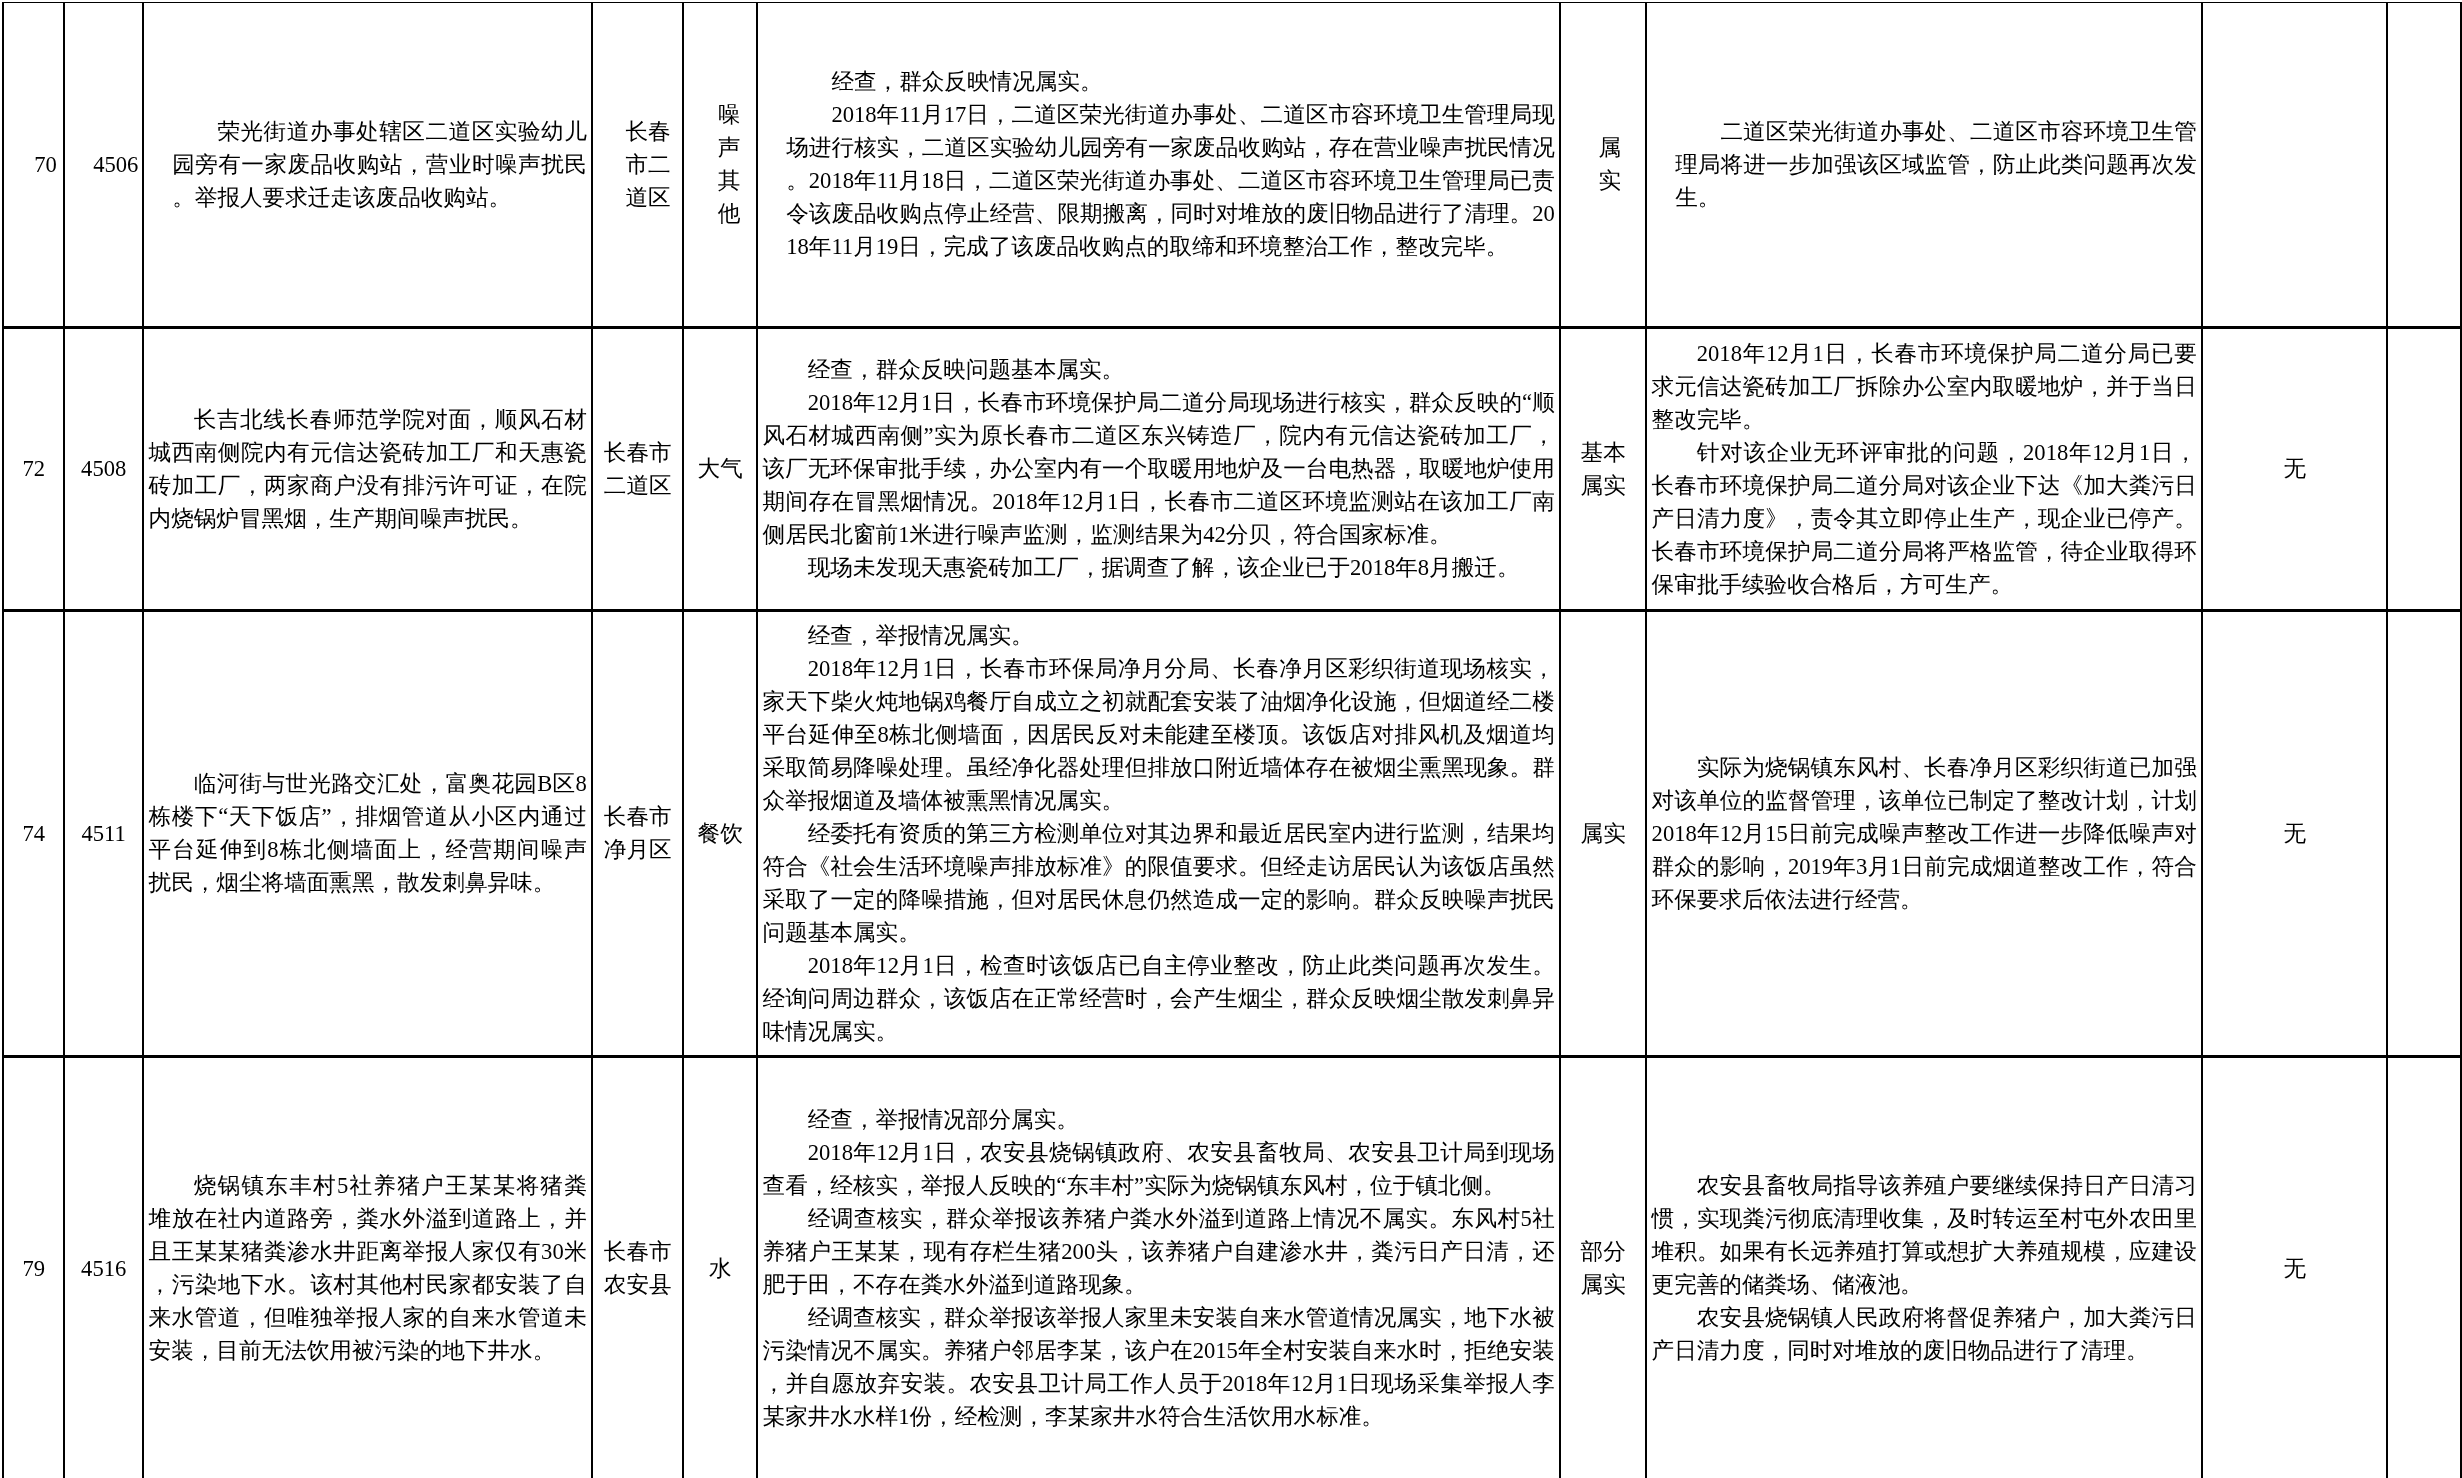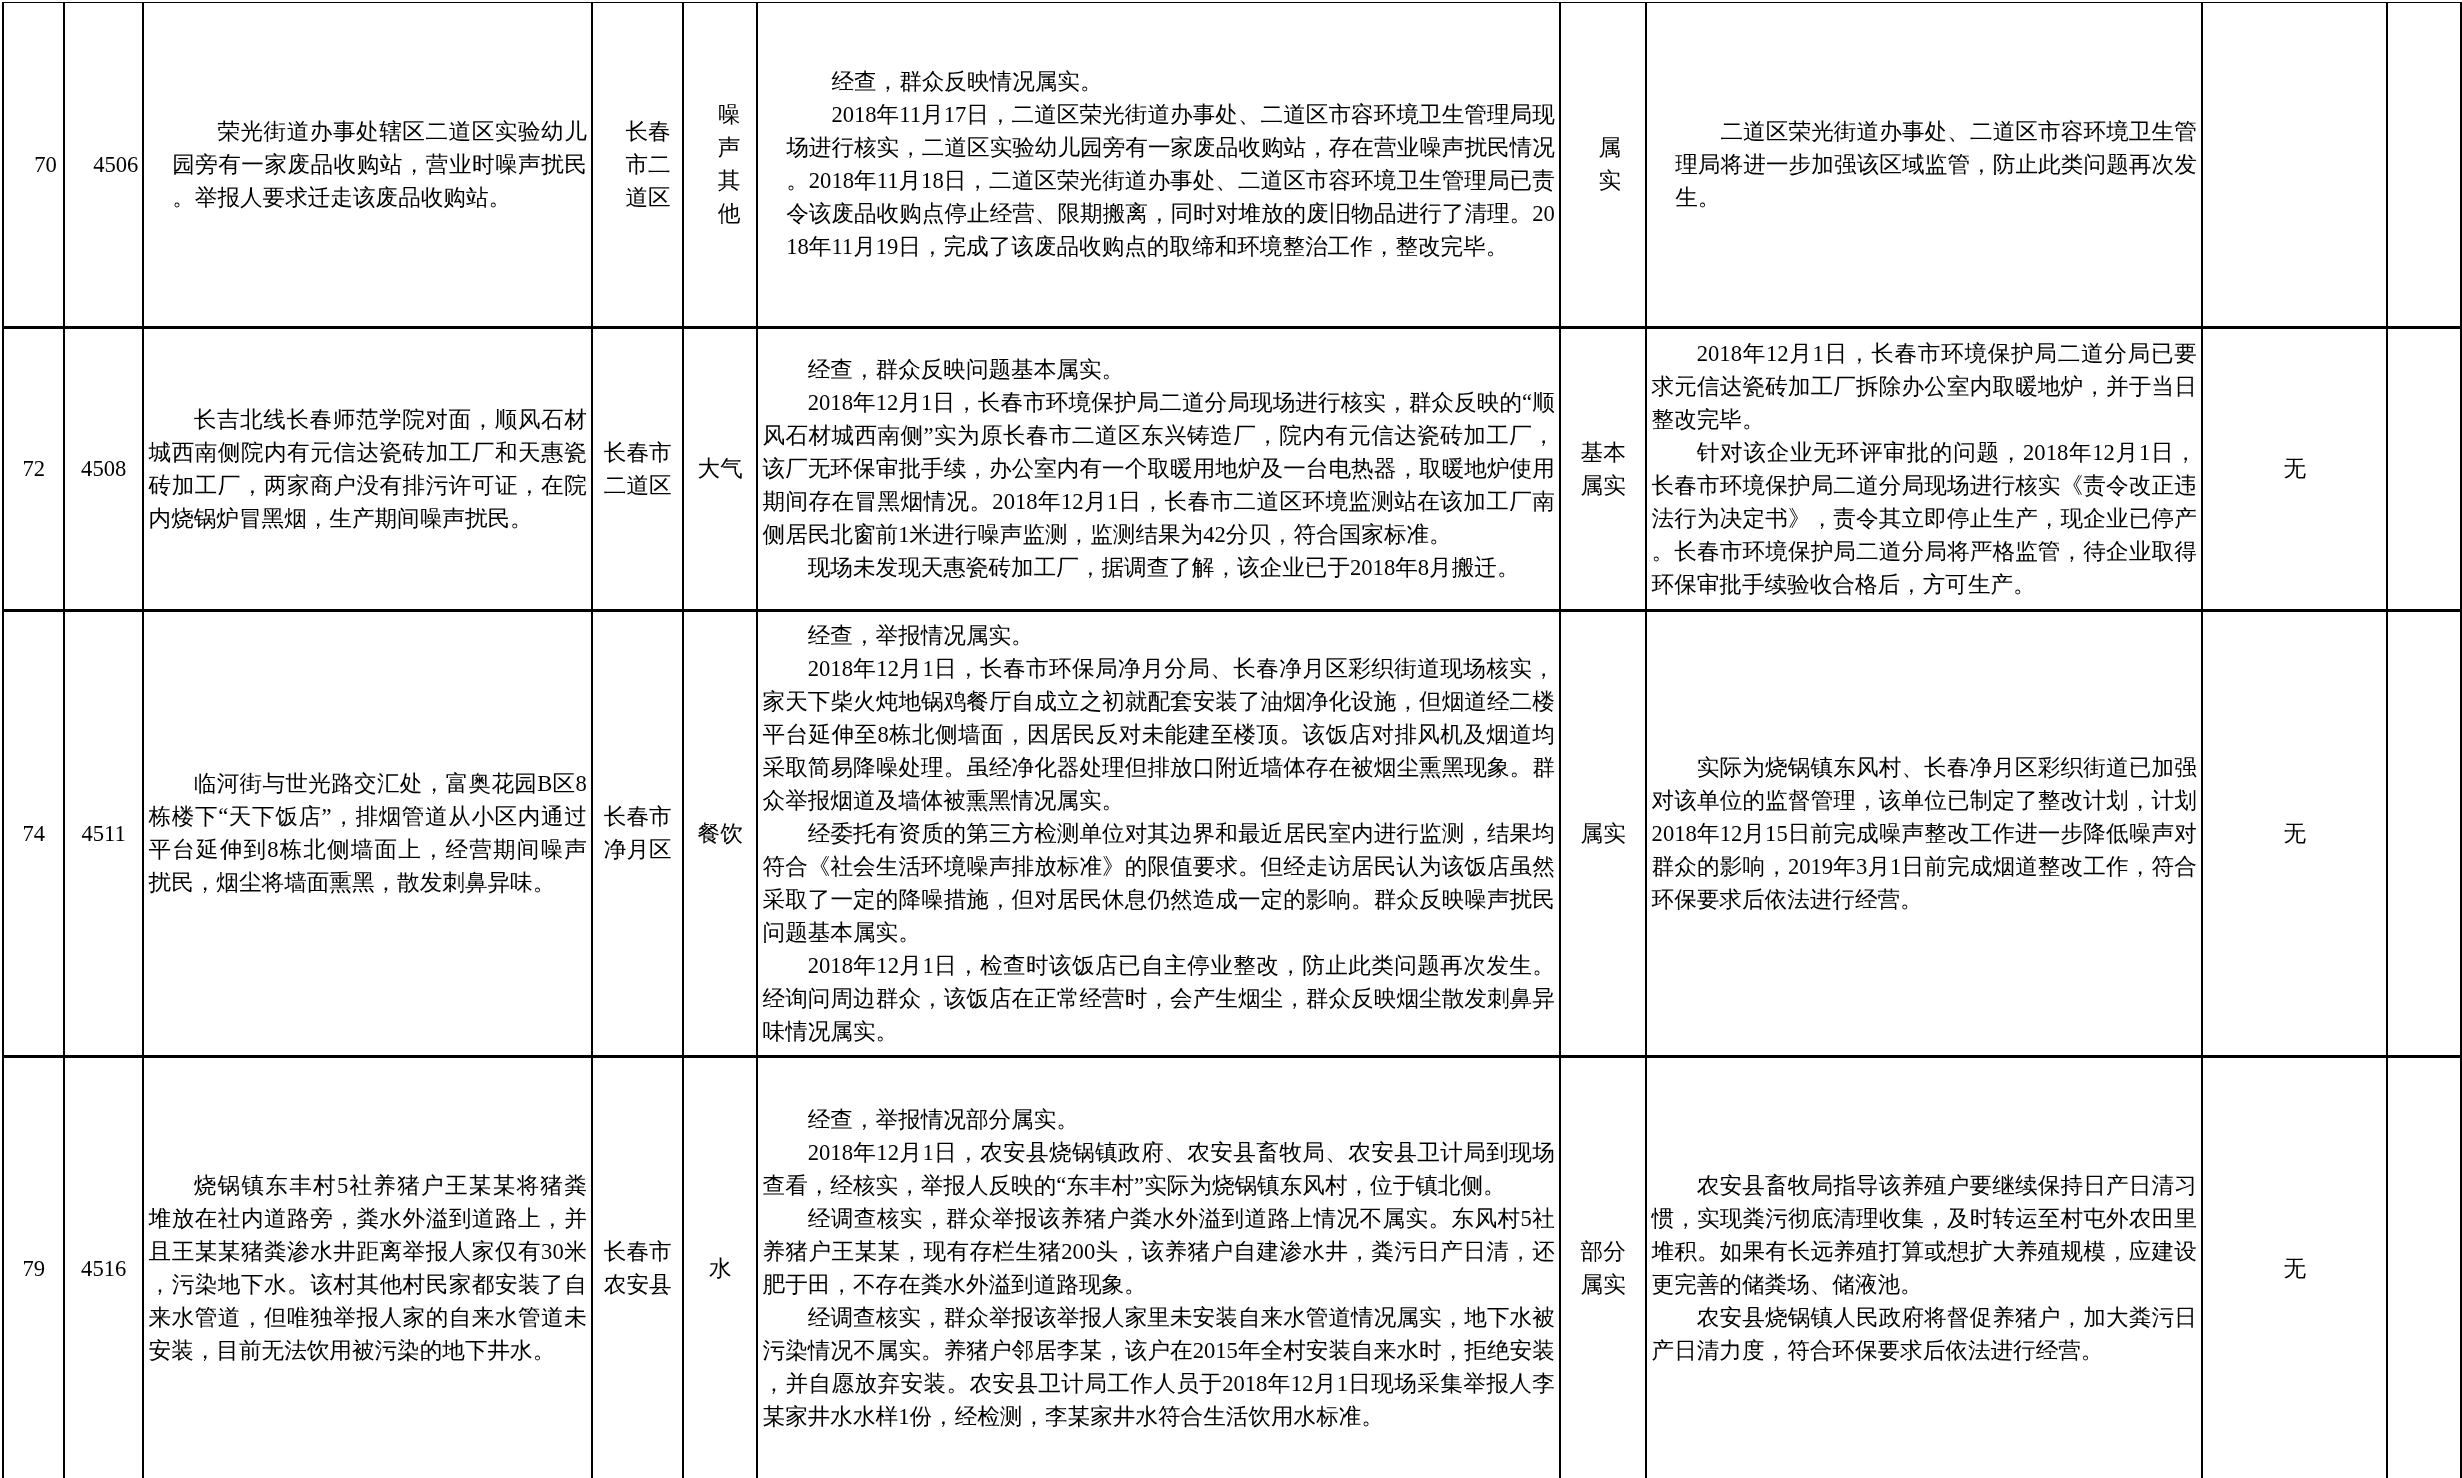--- a/index.html
+++ b/index.html
@@ -96,21 +96,21 @@
     <td class="c-region">长春市二道区</td>
     <td class="c-type">大气</td>
     <td class="c-inv">
       <p>经查，群众反映问题基本属实。</p>
       <p>2018年12月1日，长春市环境保护局二道分局现场进行核实，群众反映的“顺风石材城西南侧”实为原长春市二道区东兴铸造厂，院内有元信达瓷砖加工厂，该厂无环保审批手续，办公室内有一个取暖用地炉及一台电热器，取暖地炉使用期间存在冒黑烟情况。2018年12月1日，长春市二道区环境监测站在该加工厂南侧居民北窗前1米进行噪声监测，监测结果为42分贝，符合国家标准。</p>
       <p>现场未发现天惠瓷砖加工厂，据调查了解，该企业已于2018年8月搬迁。</p>
     </td>
     <td class="c-verdict">基本属实</td>
     <td class="c-action">
       <p>2018年12月1日，长春市环境保护局二道分局已要求元信达瓷砖加工厂拆除办公室内取暖地炉，并于当日整改完毕。</p>
-      <p>针对该企业无环评审批的问题，2018年12月1日，长春市环境保护局二道分局现场进行核实《责令改正违法行为决定书》，责令其立即停止生产，现企业已停产。长春市环境保护局二道分局将严格监管，待企业取得环保审批手续验收合格后，方可生产。</p>
+      <p>针对该企业无环评审批的问题，2018年12月1日，长春市环境保护局二道分局对该企业下达《加大粪污日产日清力度》，责令其立即停止生产，现企业已停产。长春市环境保护局二道分局将严格监管，待企业取得环保审批手续验收合格后，方可生产。</p>
     </td>
     <td class="c-acct">无</td>
     <td class="c-remark"></td>
   </tr>
 
   <tr class="row-74">
     <td class="c-no">74</td>
     <td class="c-id">4511</td>
     <td class="c-desc">
           <p>临河街与世光路交汇处，富奥花园B区8栋楼下“天下饭店”，排烟管道从小区内通过平台延伸到8栋北侧墙面上，经营期间噪声扰民，烟尘将墙面熏黑，散发刺鼻异味。</p>
@@ -141,20 +141,20 @@
     <td class="c-type">水</td>
     <td class="c-inv">
       <p>经查，举报情况部分属实。</p>
       <p>2018年12月1日，农安县烧锅镇政府、农安县畜牧局、农安县卫计局到现场查看，经核实，举报人反映的“东丰村”实际为烧锅镇东风村，位于镇北侧。</p>
       <p>经调查核实，群众举报该养猪户粪水外溢到道路上情况不属实。东风村5社养猪户王某某，现有存栏生猪200头，该养猪户自建渗水井，粪污日产日清，还肥于田，不存在粪水外溢到道路现象。</p>
       <p>经调查核实，群众举报该举报人家里未安装自来水管道情况属实，地下水被污染情况不属实。养猪户邻居李某，该户在2015年全村安装自来水时，拒绝安装，并自愿放弃安装。农安县卫计局工作人员于2018年12月1日现场采集举报人李某家井水水样1份，经检测，李某家井水符合生活饮用水标准。</p>
     </td>
     <td class="c-verdict">部分属实</td>
     <td class="c-action">
       <p>农安县畜牧局指导该养殖户要继续保持日产日清习惯，实现粪污彻底清理收集，及时转运至村屯外农田里堆积。如果有长远养殖打算或想扩大养殖规模，应建设更完善的储粪场、储液池。</p>
-      <p>农安县烧锅镇人民政府将督促养猪户，加大粪污日产日清力度，符合环保要求后依法进行经营。</p>
+      <p>农安县烧锅镇人民政府将督促养猪户，加大粪污日产日清力度，同时对堆放的废旧物品进行了清理。</p>
     </td>
     <td class="c-acct">无</td>
     <td class="c-remark"></td>
   </tr>
 </tbody>
   </table>
 
 
 </body></html>

